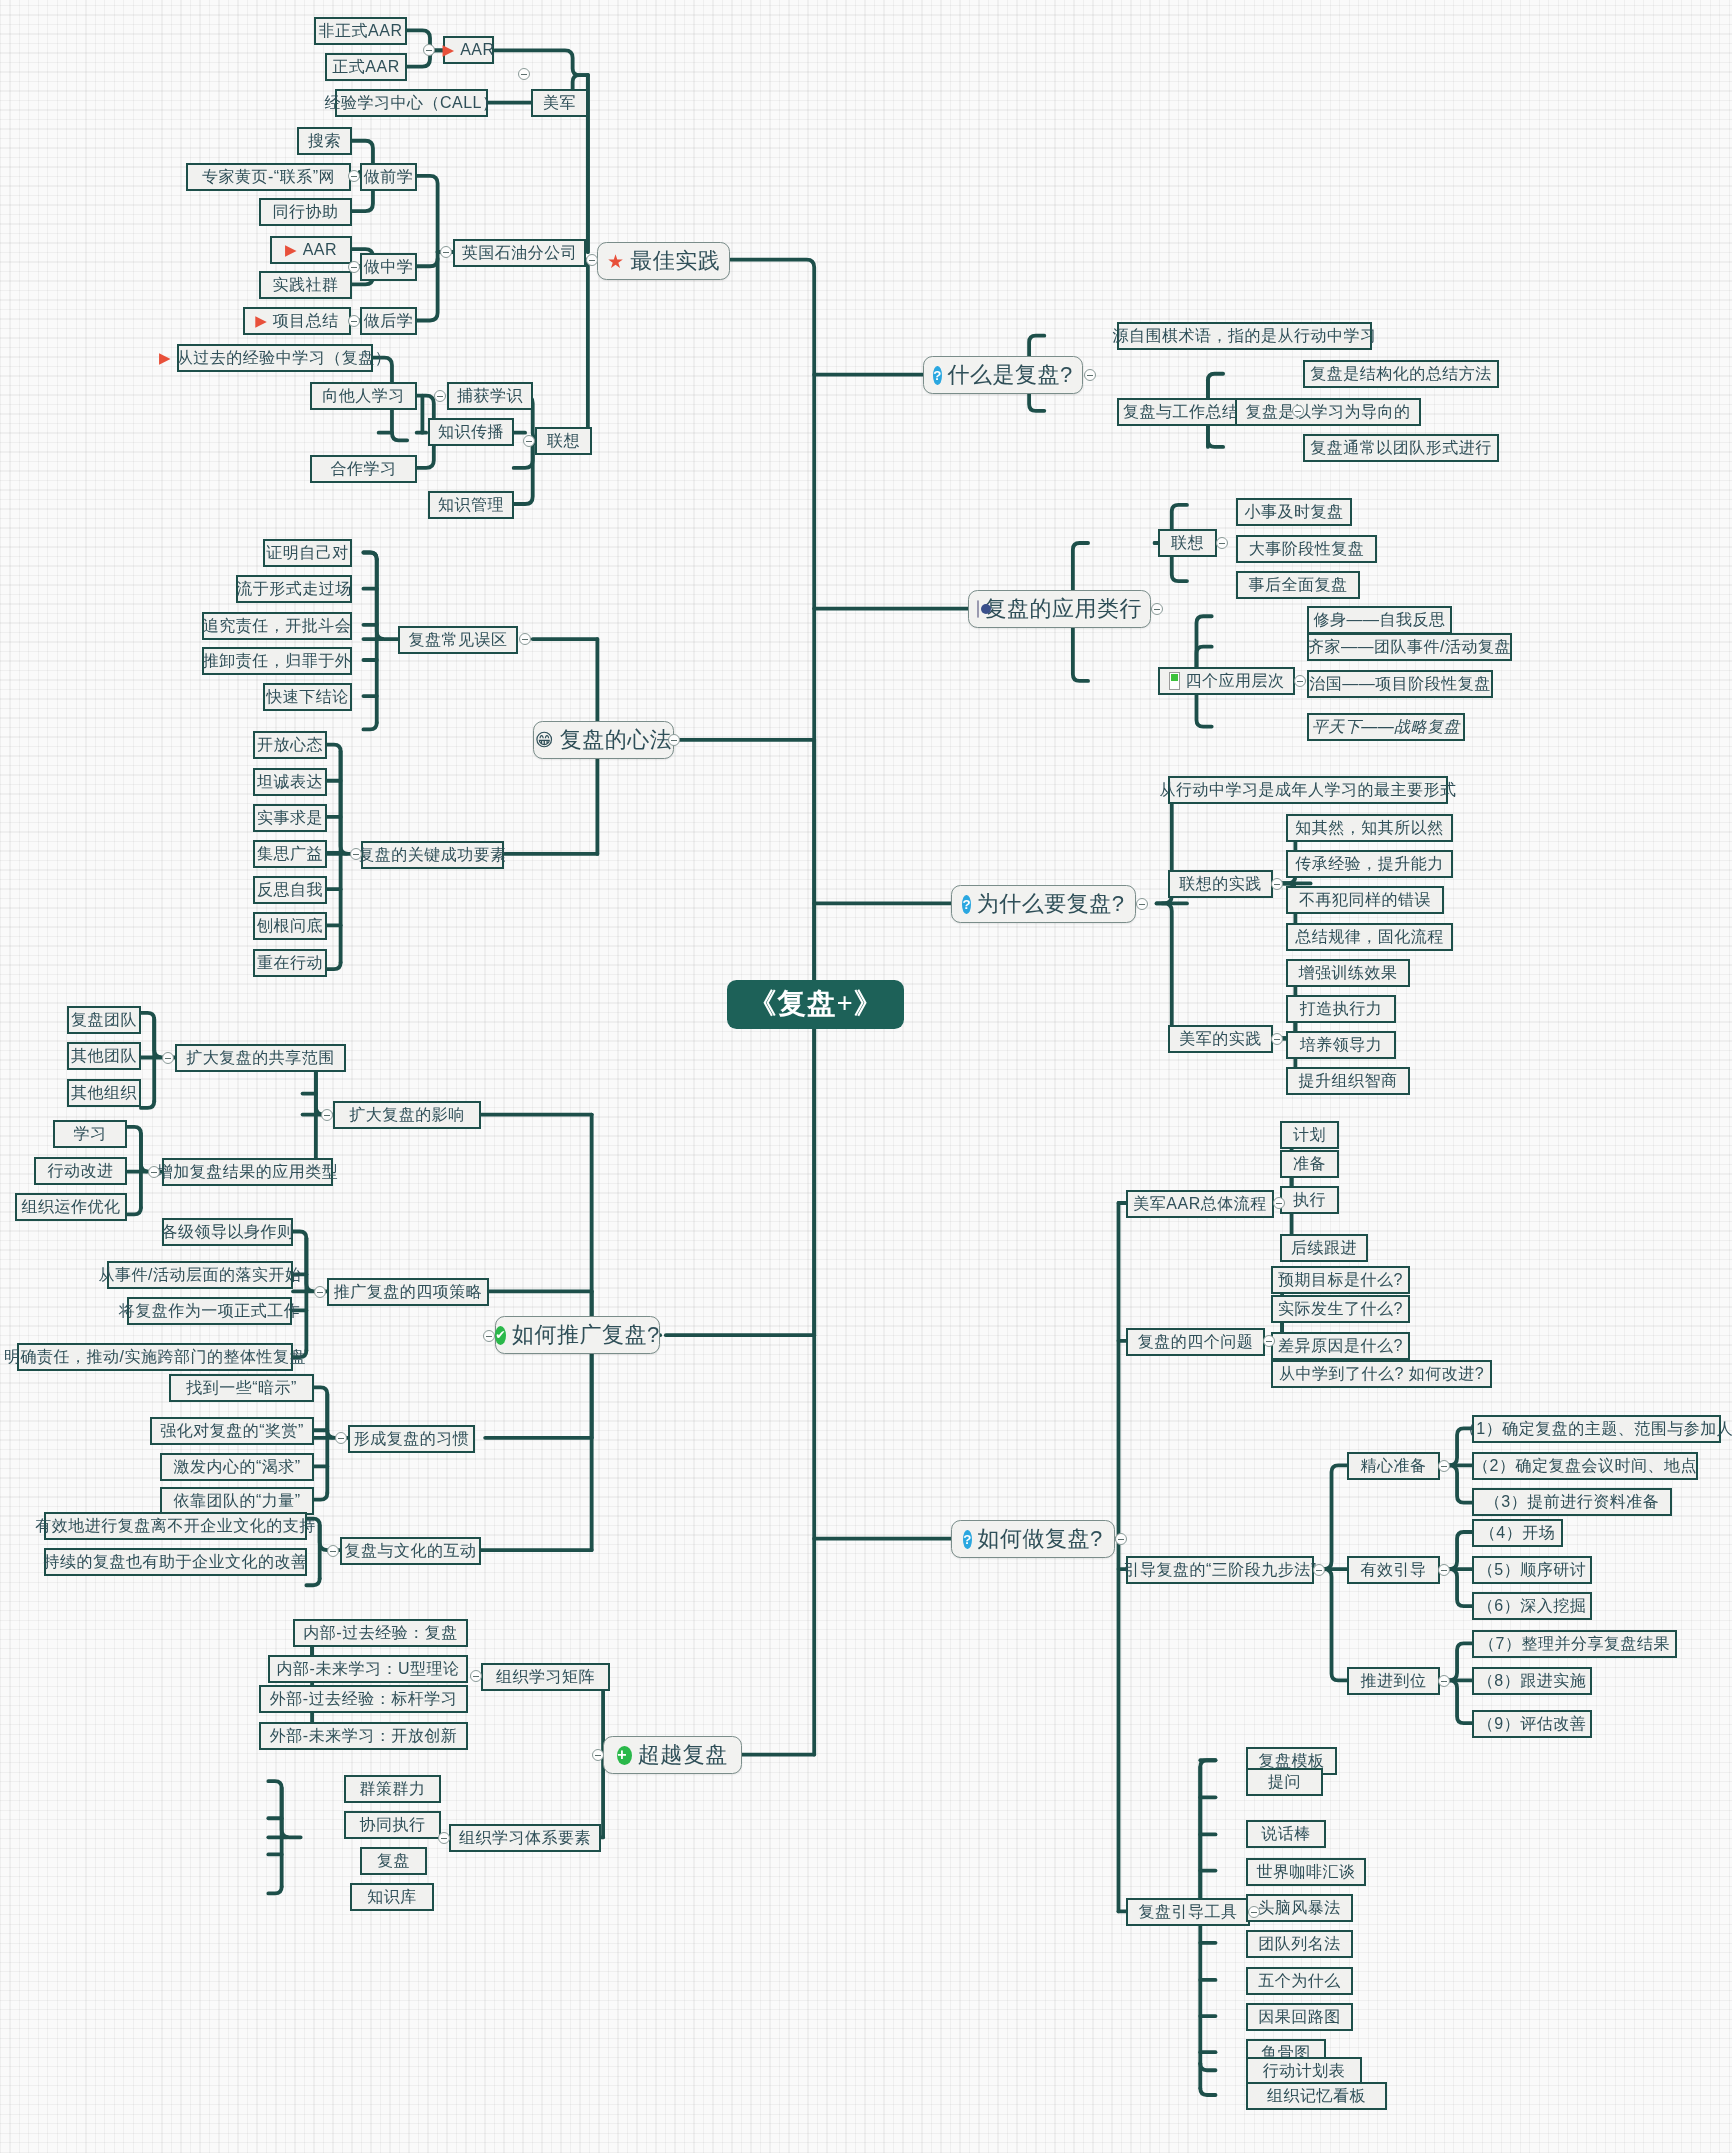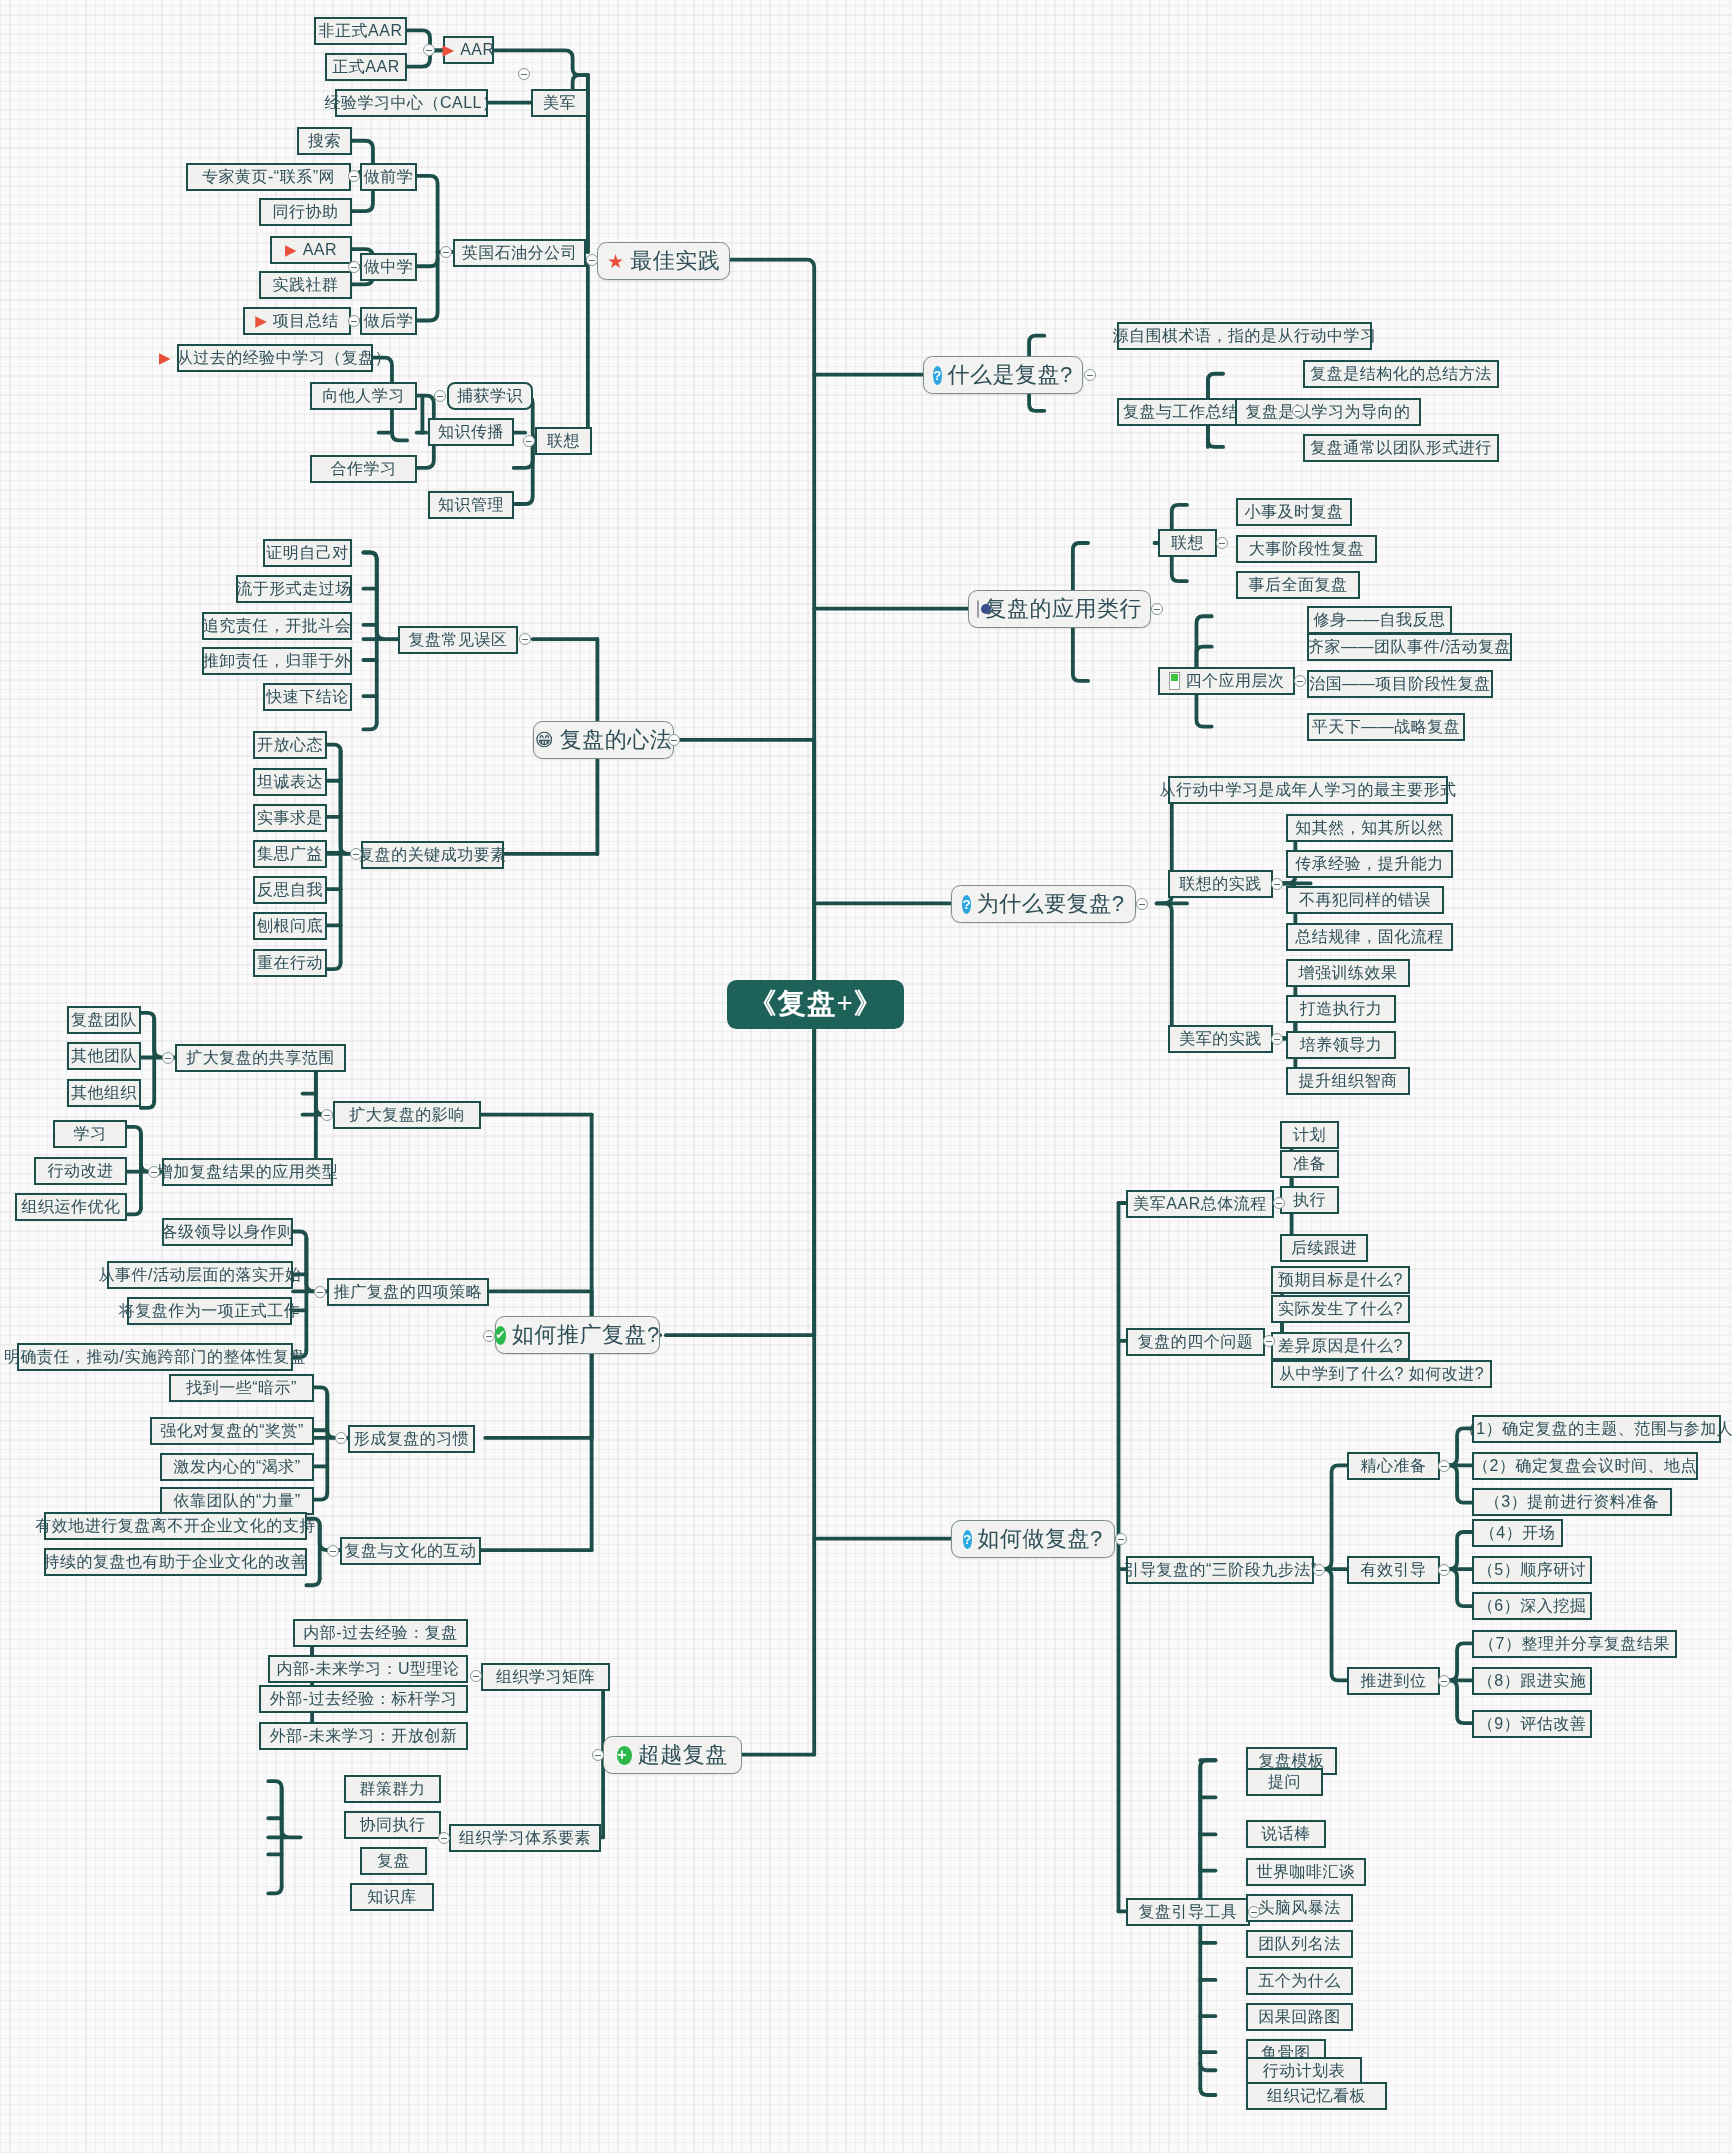--- a/index.html
+++ b/index.html
@@ -382,21 +382,21 @@
   <div class="node" style="left:177px;top:344px;width:196px;height:27.6px;">
     <span class="ico flag">▶</span>
     <span>从过去的经验中学习（复盘）</span>
     </div>
   <div class="node" style="left:310px;top:382px;width:107px;height:27.6px;">
     <span>向他人学习</span>
     </div>
   <div class="node" style="left:310px;top:455px;width:107px;height:27.6px;">
     <span>合作学习</span>
     </div>
-  <div class="node" style="left:447px;top:382px;width:86px;height:27.6px;border-radius:8px;">
+  <div class="node" style="left:447px;top:382px;width:86px;height:27.6px;">
     <span>捕获学识</span>
     </div>
   <div class="node" style="left:428px;top:418px;width:86px;height:27.6px;">
     <span>知识传播</span>
     </div>
   <div class="node" style="left:428px;top:491px;width:86px;height:27.6px;">
     <span>知识管理</span>
     </div>
   <div class="node" style="left:535px;top:427px;width:57px;height:27.6px;">
     <span>联想</span>
@@ -449,21 +449,21 @@
     </div>
   <div class="node" style="left:1307px;top:606px;width:145px;height:27.6px;">
     <span>修身——自我反思</span>
     </div>
   <div class="node" style="left:1307px;top:633px;width:205px;height:27.6px;">
     <span>齐家——团队事件/活动复盘</span>
     </div>
   <div class="node" style="left:1307px;top:670px;width:186px;height:27.6px;">
     <span>治国——项目阶段性复盘</span>
     </div>
-  <div class="node" style="left:1307px;top:713px;width:158px;height:27.6px;">
+  <div class="node" style="left:1307px;top:713px;width:158px;height:27.6px;font-style:italic;">
     <span>平天下——战略复盘</span>
     </div>
 
   <div class="node lvl1" style="left:951px;top:885px;width:185px;height:38px;">
     <span class="ico qmark">?</span>
     <span>为什么要复盘?</span>
     </div>
   <div class="node" style="left:1168px;top:776px;width:280px;height:27.6px;">
     <span>从行动中学习是成年人学习的最主要形式</span>
     </div>

